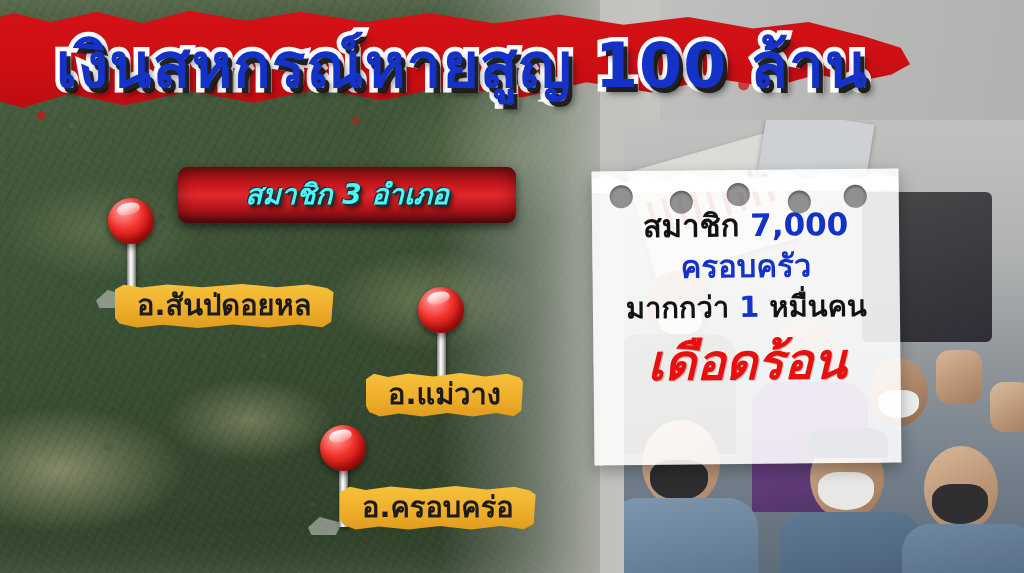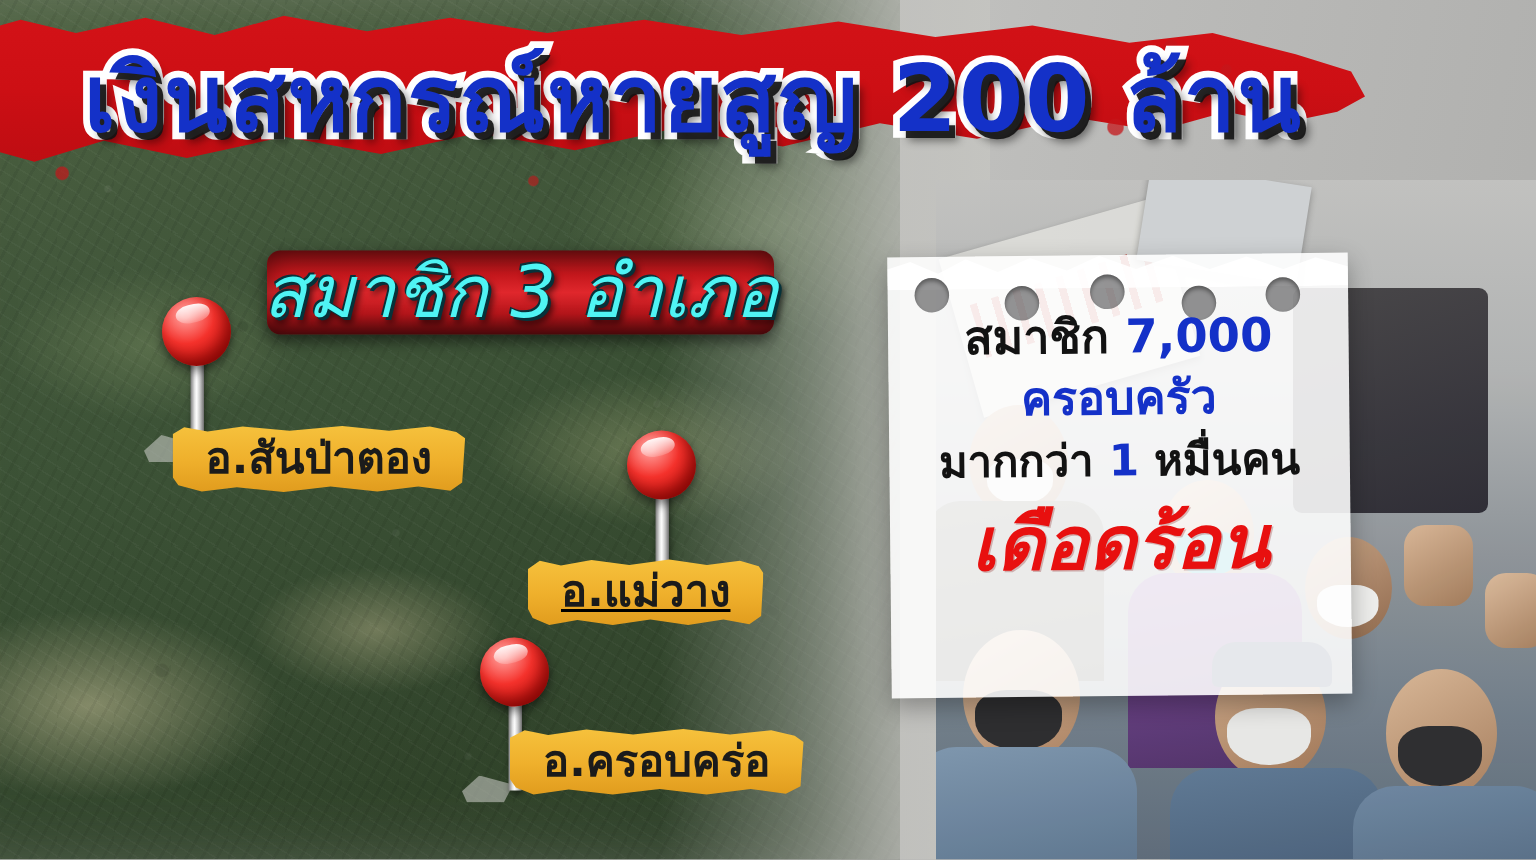--- a/index.html
+++ b/index.html
@@ -118,22 +118,22 @@
   
   .pill{
     position:absolute;left:178px;top:167px;width:338px;height:56px;
     border-radius:9px;
     background:linear-gradient(180deg,#7d0f12 0%,#c4171c 28%,#e0272c 50%,#b4151a 76%,#5d0b0e 100%);
     box-shadow:0 4px 10px rgba(0,0,0,.55), inset 0 0 18px rgba(0,0,0,.45);
     display:flex;align-items:center;justify-content:center;
   }
   .pill-text{
     font-family:"DejaVu Sans","Liberation Sans",sans-serif;
-    font-weight:normal;font-style:italic;
-    font-size:48px;line-height:40px;
+    font-weight:bold;font-style:italic;
+    font-size:28px;line-height:40px;
     color:#4ff4f4;
     text-shadow:
       2px 2px 0 #06323a,
       -1px -1px 0 #06323a,
       3px 4px 5px rgba(0,0,0,.75);
     white-space:nowrap;
   }
 
   
   .pin{position:absolute;}
@@ -262,47 +262,47 @@
 
     <div class="blob" style="left:300px;top:326px;width:74px;height:86px;background:linear-gradient(150deg,#d9b796,#a77e5d);"></div>
     <div class="mask" style="left:308px;top:364px;width:56px;height:40px;background:#2b2b2d;"></div>
     <div class="rect" style="left:278px;top:404px;width:136px;height:110px;background:linear-gradient(170deg,#6d86a0,#445a72);border-radius:28px 28px 0 0;"></div>
 
     <div class="rect" style="left:184px;top:308px;width:80px;height:30px;background:#31425e;border-radius:16px 16px 4px 4px;"></div>
   </div>
 
   <div class="brush"></div>
   <div class="brush-spray"></div>
-  <div class="headline">เงินสหกรณ์หายสูญ 200 ล้าน</div>
+  <div class="headline">เงินสหกรณ์หายสูญ 100 ล้าน</div>
 
   <div class="pill">
     <span class="pill-text">สมาชิก 3 อำเภอ</span>
   </div>
 
   <div class="pin" style="left:108px;top:198px;">
     <div class="pin-shadow"></div>
     <div class="pin-needle"></div>
     <div class="pin-head">
       <div class="pin-gloss"></div>
     </div>
   </div>
   <div class="ylabel" style="left:115px;top:283px;
        clip-path:polygon(0% 14%,4% 4%,12% 10%,24% 3%,40% 9%,58% 2%,74% 9%,88% 3%,97% 11%,100% 20%,99% 84%,95% 96%,84% 90%,70% 97%,54% 90%,38% 98%,22% 91%,10% 97%,2% 88%,0% 76%);">
-    <span class="ylabel-text">อ.สันป่าตอง</span>
+    <span class="ylabel-text">อ.สันป่ดอยหล</span>
   </div>
 
   <div class="pin" style="left:418px;top:287px;">
     <div class="pin-shadow"></div>
     <div class="pin-needle"></div>
     <div class="pin-head">
       <div class="pin-gloss"></div>
     </div>
   </div>
-  <div class="ylabel" style="left:352px;top:372px;
-       clip-path:polygon(0% 16%,5% 4%,14% 11%,27% 3%,43% 10%,60% 2%,76% 10%,90% 4%,98% 12%,100% 22%,99% 84%,94% 96%,83% 89%,68% 97%,52% 89%,36% 97%,21% 90%,9% 97%,2% 87%,0% 74%);text-decoration:underline;">
+  <div class="ylabel" style="left:366px;top:372px;
+       clip-path:polygon(0% 16%,5% 4%,14% 11%,27% 3%,43% 10%,60% 2%,76% 10%,90% 4%,98% 12%,100% 22%,99% 84%,94% 96%,83% 89%,68% 97%,52% 89%,36% 97%,21% 90%,9% 97%,2% 87%,0% 74%);">
     <span class="ylabel-text">อ.แม่วาง</span>
   </div>
 
   <div class="pin" style="left:320px;top:425px;">
     <div class="pin-shadow"></div>
     <div class="pin-needle"></div>
     <div class="pin-head">
       <div class="pin-gloss"></div>
     </div>
   </div>

